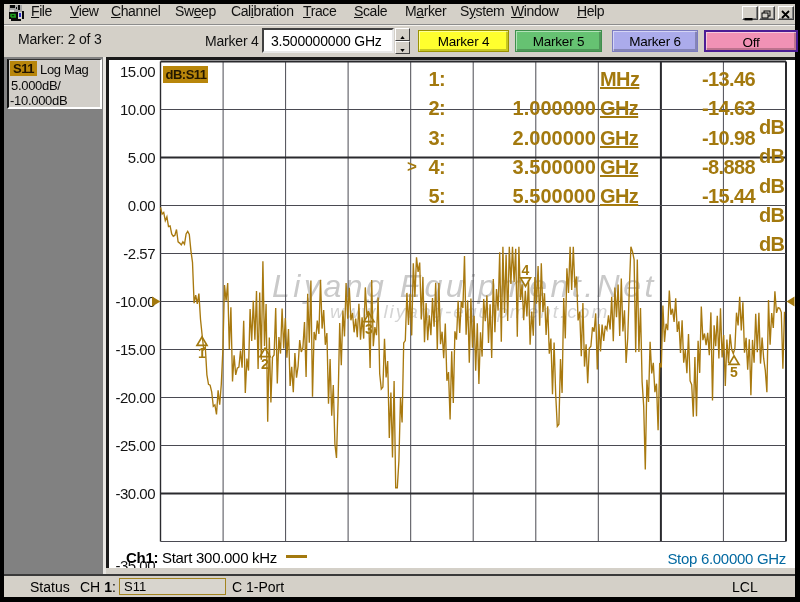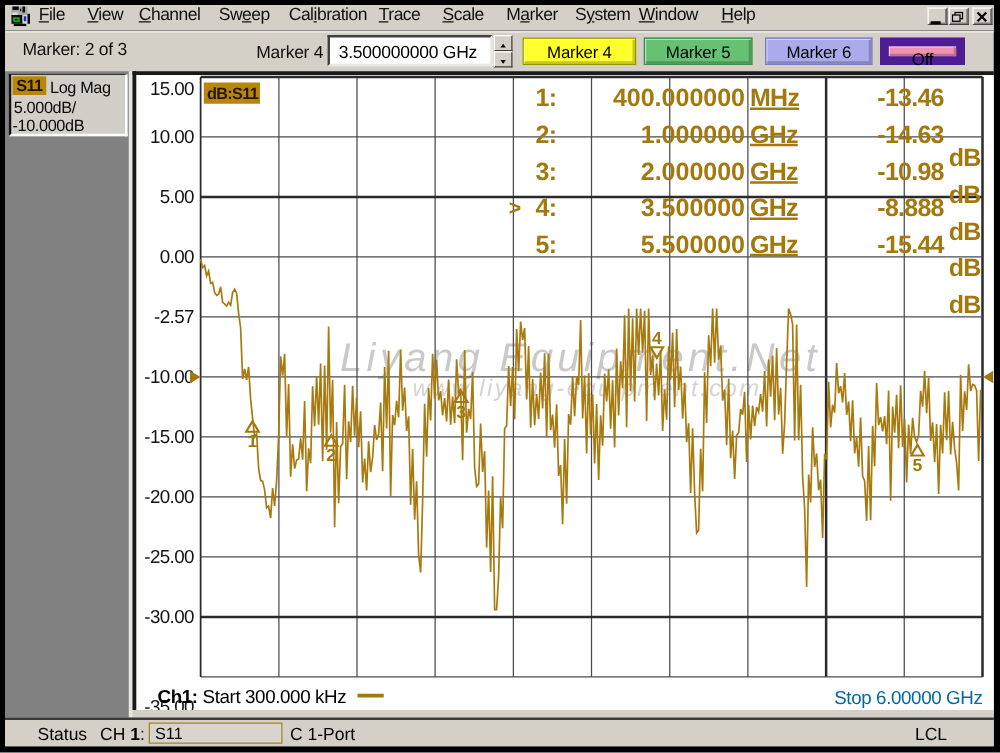--- a/index.html
+++ b/index.html
@@ -100,21 +100,21 @@
   </div>
 <div class="spin" style="top:28px"><svg width="13" height="11">
       <path d="M6.5,4 L8.7,7 L4.3,7 Z" fill="#000"></path>
     </svg></div>
 <div class="spin" style="top:41px"><svg width="13" height="11">
       <path d="M6.5,7 L8.7,4 L4.3,4 Z" fill="#000"></path>
     </svg></div>
 <div class="cbtn" style="left:418px;width:91px;background:#FFFF2E;border:1px solid #9a9200">Marker 4</div>
 <div class="cbtn" style="left:515px;width:87px;background:#66C272;border:1px solid #3f8f4c">Marker 5</div>
 <div class="cbtn" style="left:612px;width:86px;background:#ABABEB;border:1px solid #7c7cc0">Marker 6</div>
-<div class="cbtn" style="left:704px;width:68px;background:#F192B5;border:7px solid #4c1d95">Off</div>
+<div class="cbtn" style="left:704px;width:94px;background:#F192B5;border:2px solid #4c1d95">Off</div>
 <div id="sidebar"></div>
 <div id="sidewhite"></div>
 <div id="panel"></div>
 <div id="panelborderl"></div>
 <div id="panelbordert"></div>
 <div id="s11box">
  <div id="s11tag">S11</div>
  <div class="sbtxt" style="left:31px;top:2px">Log Mag</div>
  <div class="sbtxt" style="left:2px;top:18px">5.000dB/</div>
  <div class="sbtxt" style="left:1px;top:33px">-10.000dB</div>
@@ -165,21 +165,20 @@
     <path d="M369,313.108 L364,321.608 L374,321.608 Z" fill="none" stroke="#A3790E" stroke-width="1.7"></path>
     <text x="369" y="334.108" class="mnum">3</text>
     <path d="M525.5,286.3248 L520.5,277.8248 L530.5,277.8248 Z" fill="none" stroke="#A3790E" stroke-width="1.7"></path>
     <text x="525.5" y="274.8248" class="mnum">4</text>
     <path d="M734,355.924 L729,364.424 L739,364.424 Z" fill="none" stroke="#A3790E" stroke-width="1.7"></path>
     <text x="734" y="376.924" class="mnum">5</text>
 </svg>
 <div id="dbs11">dB:S11</div>
 <div class="rrow" style="top:67.5px">
     <div class="rlab">1:</div>
-    <div class="rfreq">400.000000</div>
     <div class="runit">MHz</div>
     <div class="rval">-13.46</div>
     <div class="rdb">dB</div>
   </div>
 <div class="rrow" style="top:97.2px">
     <div class="rlab">2:</div>
     <div class="rfreq">1.000000</div>
     <div class="runit">GHz</div>
     <div class="rval">-14.63</div>
     <div class="rdb">dB</div>

